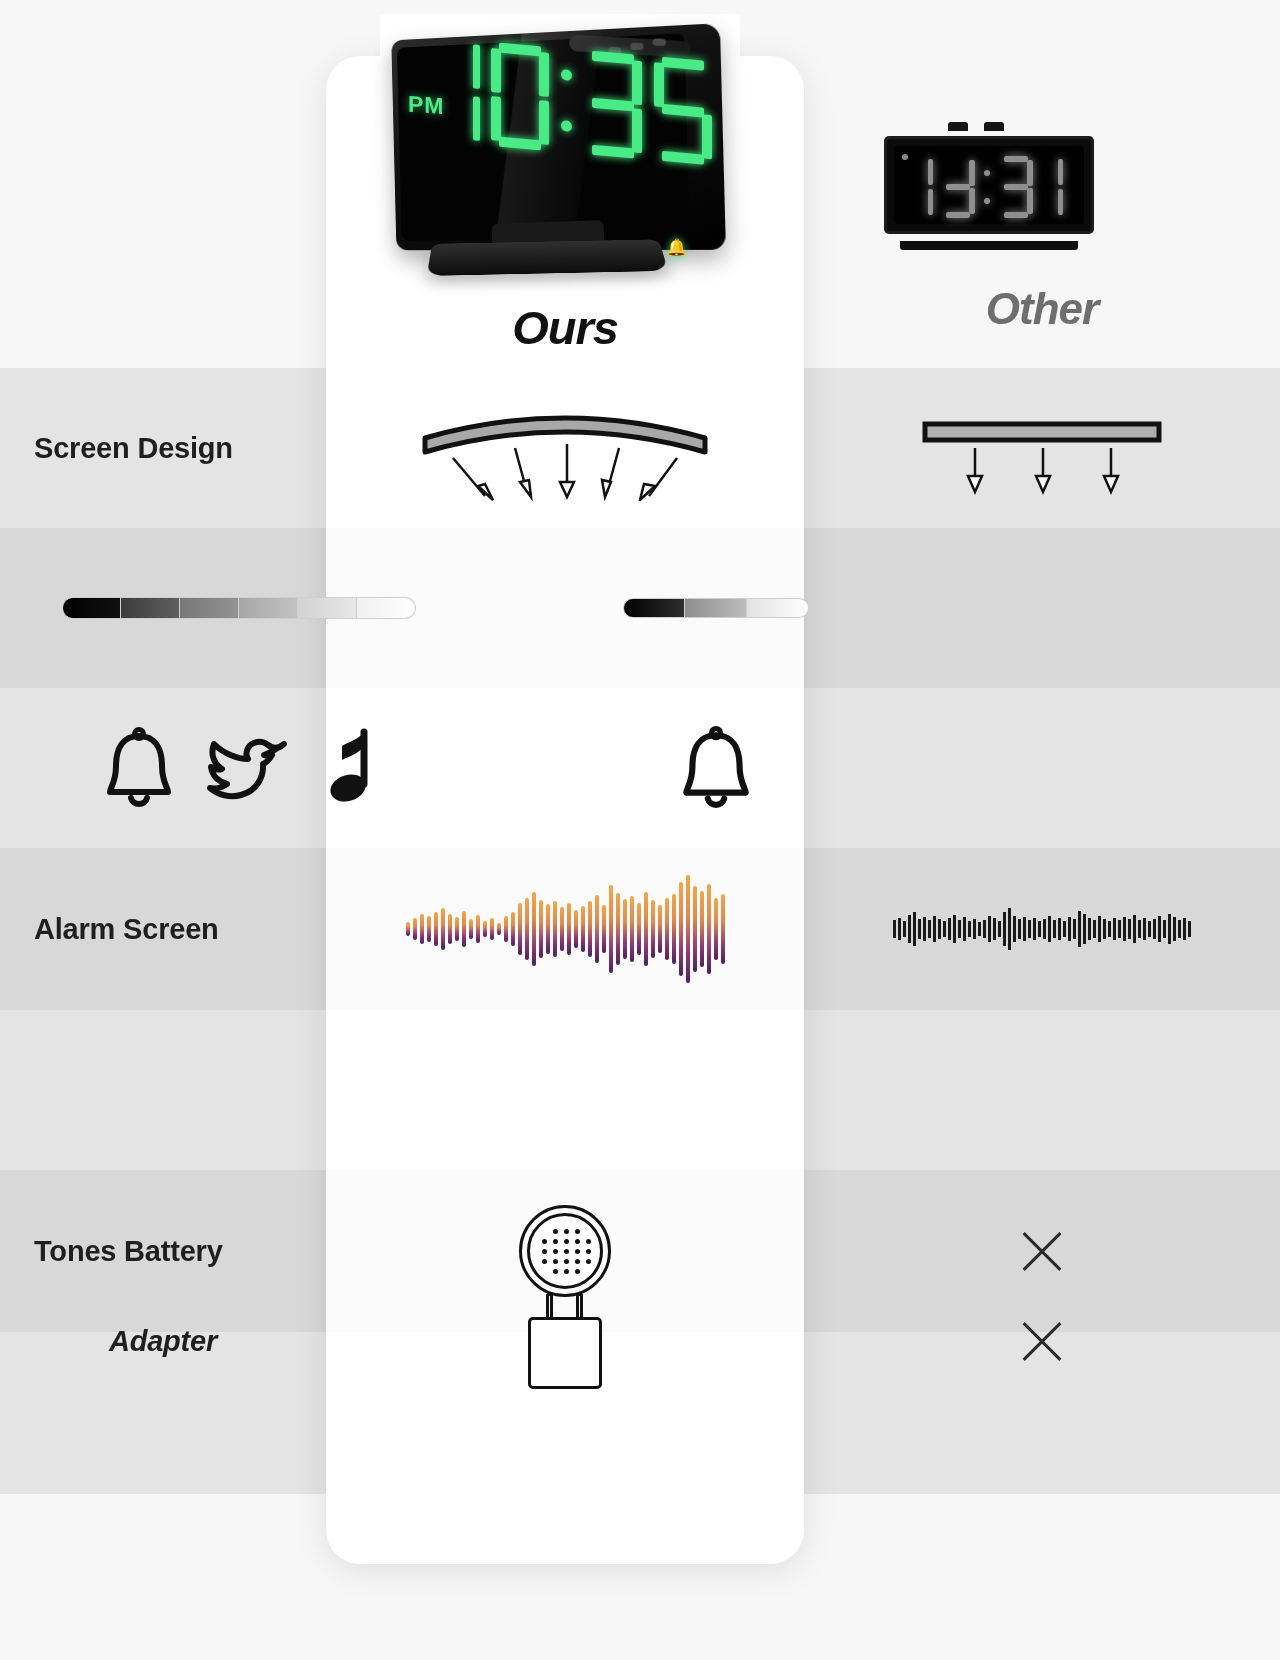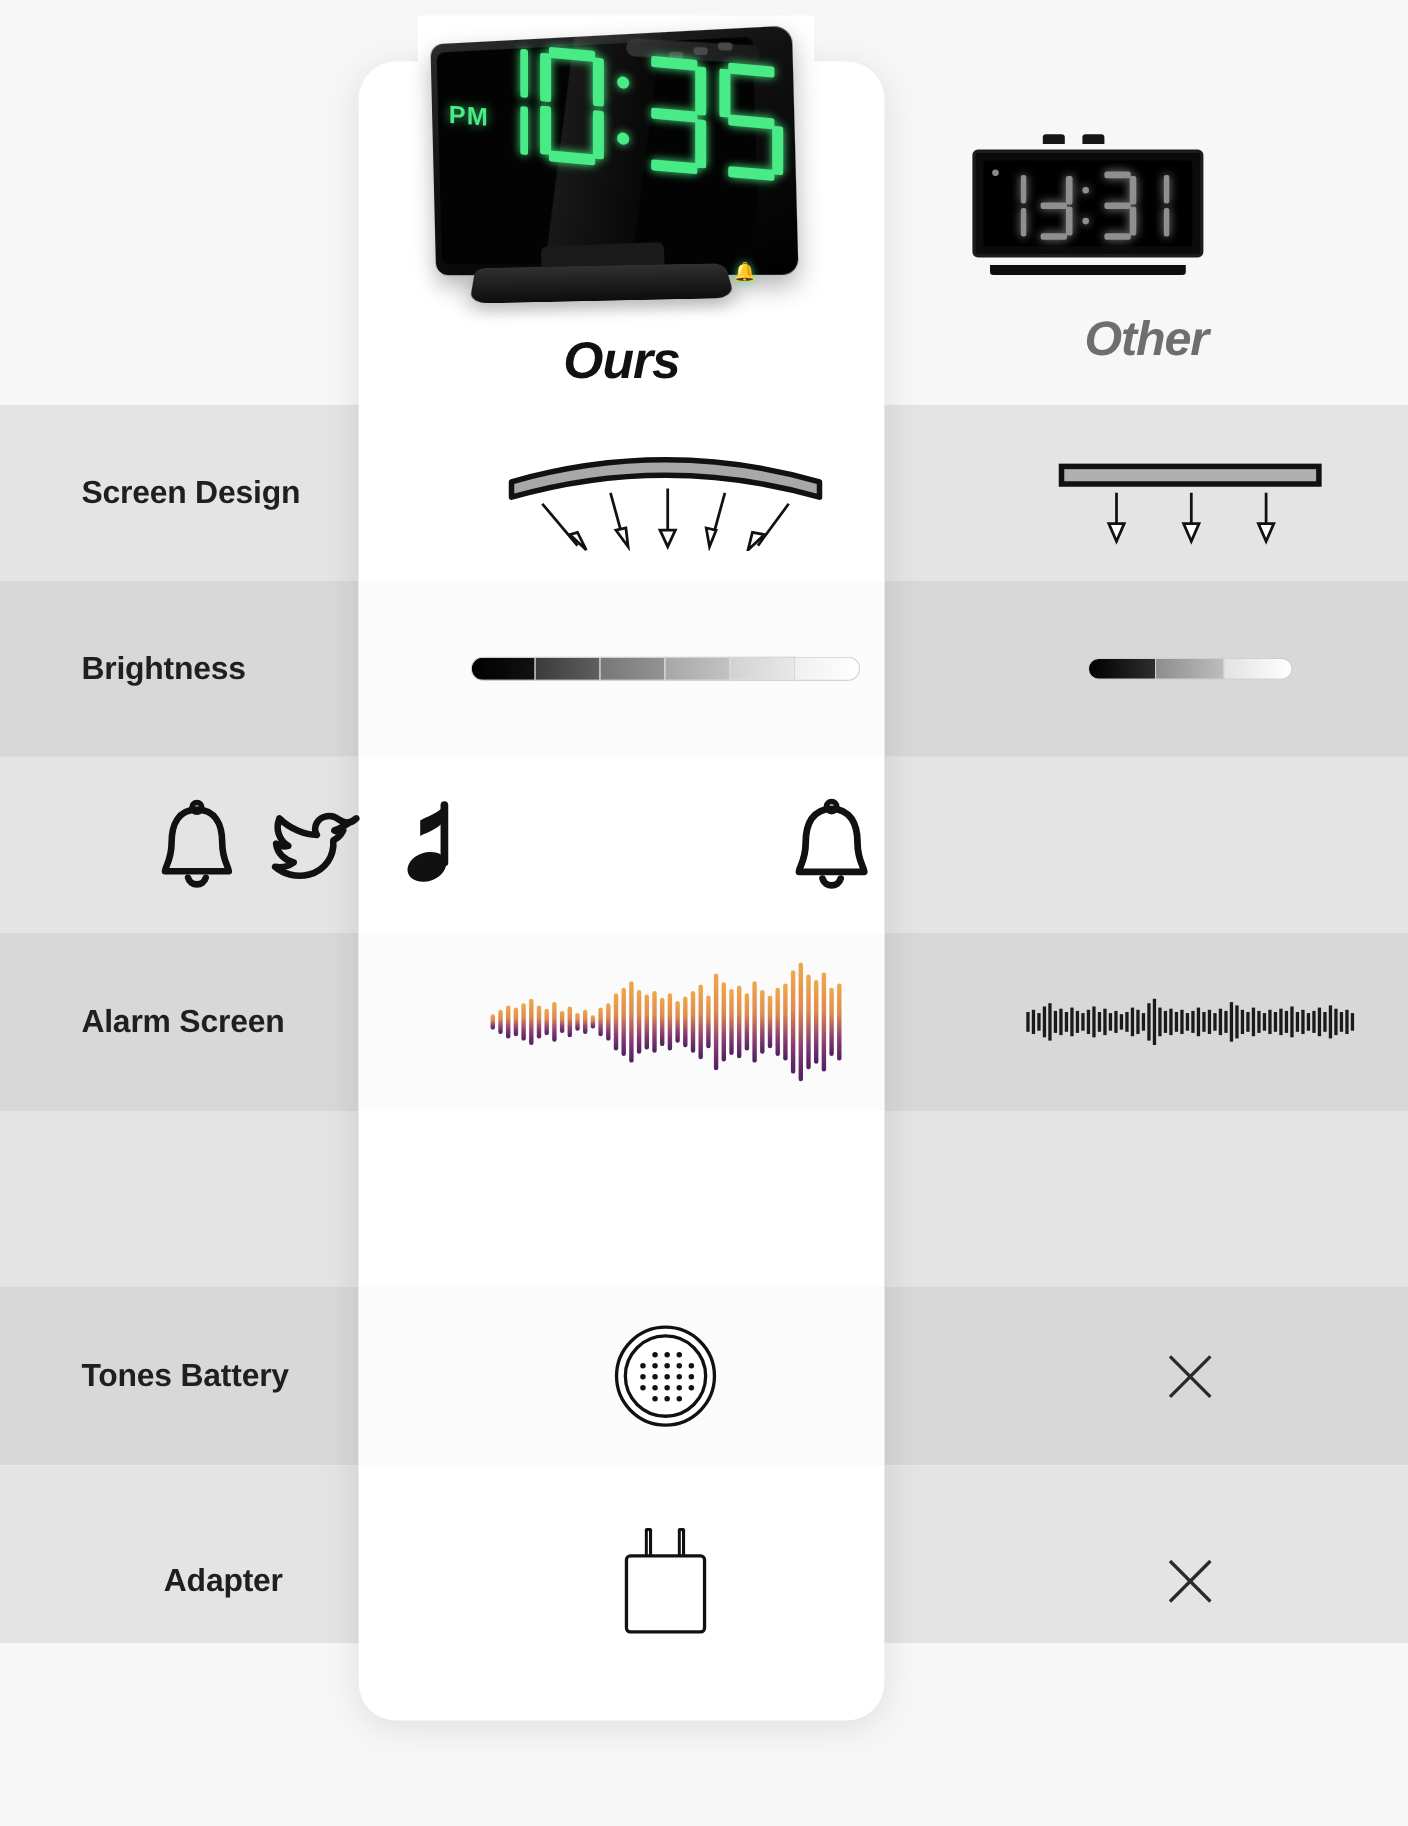--- a/index.html
+++ b/index.html
@@ -43,21 +43,21 @@
   }
   .ours-card-stripe {
     position: absolute;
     left: 326px;
     width: 478px;
     background: #fbfbfb;
     z-index: 3;
   }
 
   
-  .rows { position: absolute; inset: 0; z-index: 5; margin-left: 40px; }
+  .rows { position: absolute; inset: 0; z-index: 5; }
   .row {
     position: absolute;
     left: 0;
     width: 1280px;
     display: flex;
     align-items: center;
   }
   .cell-label {
     width: 326px;
     padding-left: 34px;
@@ -533,21 +533,20 @@
               <path d="M51 78 L58 94 L65 78 Z"></path>
               <path d="M119 78 L126 94 L133 78 Z"></path>
               <path d="M187 78 L194 94 L201 78 Z"></path>
             </g>
           </svg>
         </div>
       </div>
     </div>
 
     <div class="row" style="top:528px;height:160px;">
-      <div class="cell-label">Brightness</div>
       <div class="cell-ours">
         <div class="bright-bar">
           <div class="seg6" style="background:linear-gradient(90deg,#000,#111);"></div>
           <div class="seg6" style="background:linear-gradient(90deg,#3b3b3b,#5f5f5f);"></div>
           <div class="seg6" style="background:linear-gradient(90deg,#777,#939393);"></div>
           <div class="seg6" style="background:linear-gradient(90deg,#a7a7a7,#c2c2c2);"></div>
           <div class="seg6" style="background:linear-gradient(90deg,#d2d2d2,#e8e8e8);"></div>
           <div class="seg6" style="background:linear-gradient(90deg,#f0f0f0,#ffffff);"></div>
         </div>
       </div>
@@ -739,21 +738,21 @@
         </div>
       </div>
       <div class="cell-other">
         <div class="cross">
             <i></i>
             <i></i>
           </div>
       </div>
     </div>
 
-    <div class="row" style="top:1356px;height:162px;">
+    <div class="row" style="top:1260px;height:162px;font-style:italic;">
       <div class="cell-label centered">Adapter</div>
       <div class="cell-ours">
         <div class="adapter">
           <div class="plugpin" style="left:18px;"></div>
           <div class="plugpin" style="left:48px;"></div>
           <div class="brick"></div>
         </div>
       </div>
       <div class="cell-other">
         <div class="cross">

